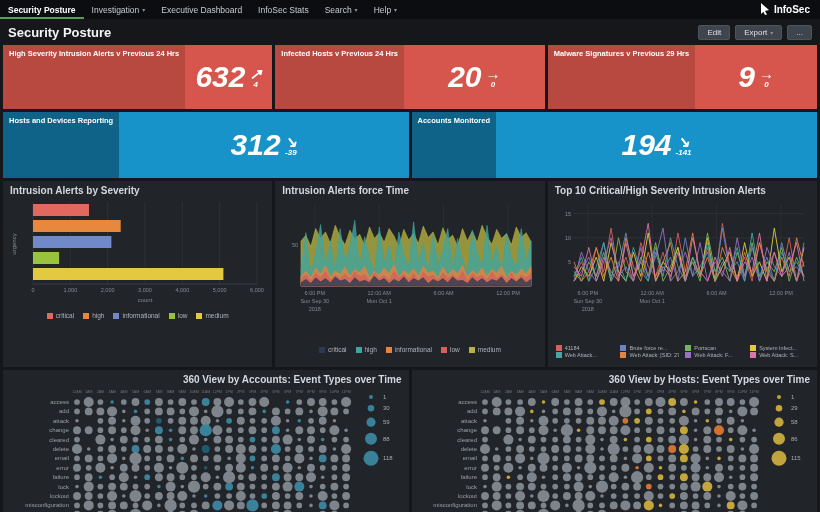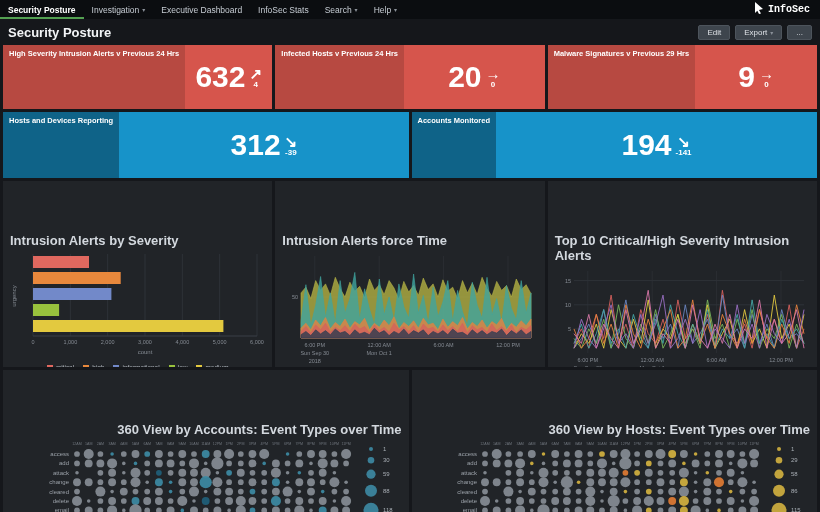--- a/index.html
+++ b/index.html
@@ -5,47 +5,47 @@
   * { margin:0; padding:0; box-sizing:border-box; }
   html,body { width:820px; height:512px; overflow:hidden; }
   body { background:#15171b; font-family:"Liberation Sans",sans-serif; color:#e8eaed; }
 
   
   .nav { height:19px; background:#0b0d10; display:flex; align-items:stretch; font-size:8.5px; color:#c6ccd3; }
   .nav-item { padding:0 8px; display:flex; align-items:center; gap:3px; cursor:pointer; }
   .nav-item.active { color:#fff; font-weight:bold; box-shadow:inset 0 -2px 0 #53a051; }
   .caret { font-size:6px; color:#8a9098; }
   .nav-spacer { flex:1; }
-  .brand { display:flex; align-items:center; gap:4px; padding:4px 10px; font-size:10px; font-weight:bold; color:#fff;font-family:Liberation Mono, monospace; }
+  .brand { display:flex; align-items:center; gap:4px; padding:4px 10px; font-size:10px; font-weight:bold; color:#fff; }
 
   
   .titlebar { height:26px; display:flex; align-items:center; padding:0 8px; gap:5px; }
   .page-title { font-size:13px; font-weight:bold; flex:1; color:#f2f4f6; }
   .btn { background:#3e454d; border:1px solid #4d545c; color:#dde1e6; font-size:8px; padding:2px 8px; border-radius:2px; display:flex; gap:3px; align-items:center; cursor:pointer; }
 
   .row { display:flex; gap:3px; padding:0 3px; margin-bottom:3px; }
 
   
   .kpi { flex:1; display:flex; flex-direction:row; overflow:hidden; }
   .kpi.red { background:#d6554c; }
   .kpi.blue { background:#1793c9;justify-content:center; }
   .kpi-title { font-size:7.5px; font-weight:bold; padding:4px 6px; color:#fff; }
   .kpi.red .kpi-title { background:rgba(0,0,0,0.14); }
   .kpi.blue .kpi-title { background:rgba(0,0,0,0.32); }
-  .kpi-body { flex:1; display:flex; align-items:center; justify-content:center; gap:4px; }
+  .kpi-body { flex:1; display:flex; align-items:center; justify-content:center; gap:4px;font-style:italic; }
   .kpi-value { font-size:30px; font-weight:bold; line-height:1; color:#fff; }
   .kpi-trend { display:flex; flex-direction:column; align-items:center; line-height:1; color:#fff; }
   .kpi-arrow { font-size:15px; font-weight:bold; }
   .kpi-delta { font-size:8px; font-weight:bold; }
   .kpi-row { height:64px; }
   .kpi-row2 { height:66px; }
 
   
   .panel { background:#212428; display:flex; flex-direction:column; overflow:hidden; min-width:0; }
-  .panel-title { font-size:13px; font-weight:bold; color:#d3d8de; padding:4px 7px 2px 7px;margin-top:48px; }
+  .panel-title { font-size:10px; font-weight:bold; color:#d3d8de; padding:4px 7px 2px 7px; }
   .charts-row { height:186px; }
   .charts-row .panel { flex:1; }
   .chart-body { padding:0 4px; }
   .legend { display:flex; gap:9px; justify-content:center; font-size:6.5px; color:#aeb4bb; padding:2px 4px; }
   .legend .li { display:flex; align-items:center; white-space:nowrap; }
   .legend .sw { width:6px; height:6px; display:inline-block; margin-right:3px; flex:0 0 auto; }
   .legend.grid { display:grid; grid-template-columns:repeat(4,1fr); gap:1px 6px; font-size:5.5px; padding:1px 8px; }
   .legend.grid .li { overflow:hidden; text-overflow:ellipsis; min-width:0; }
 
   

